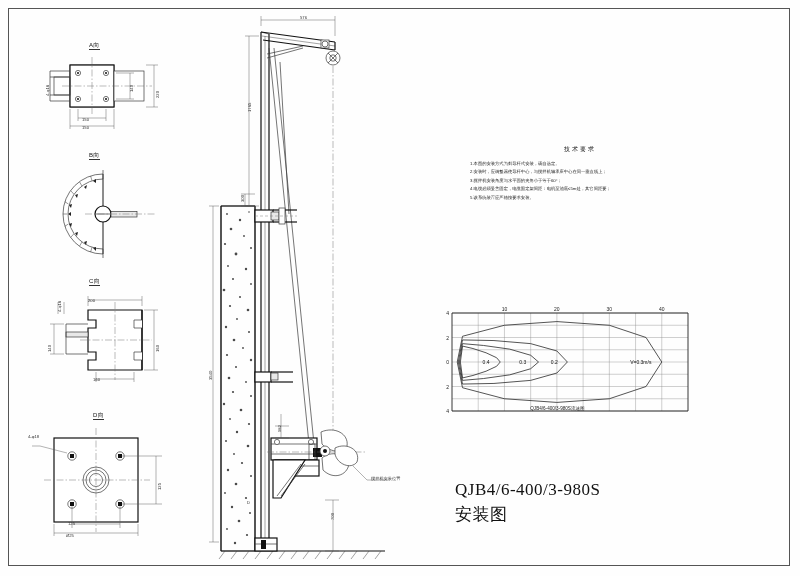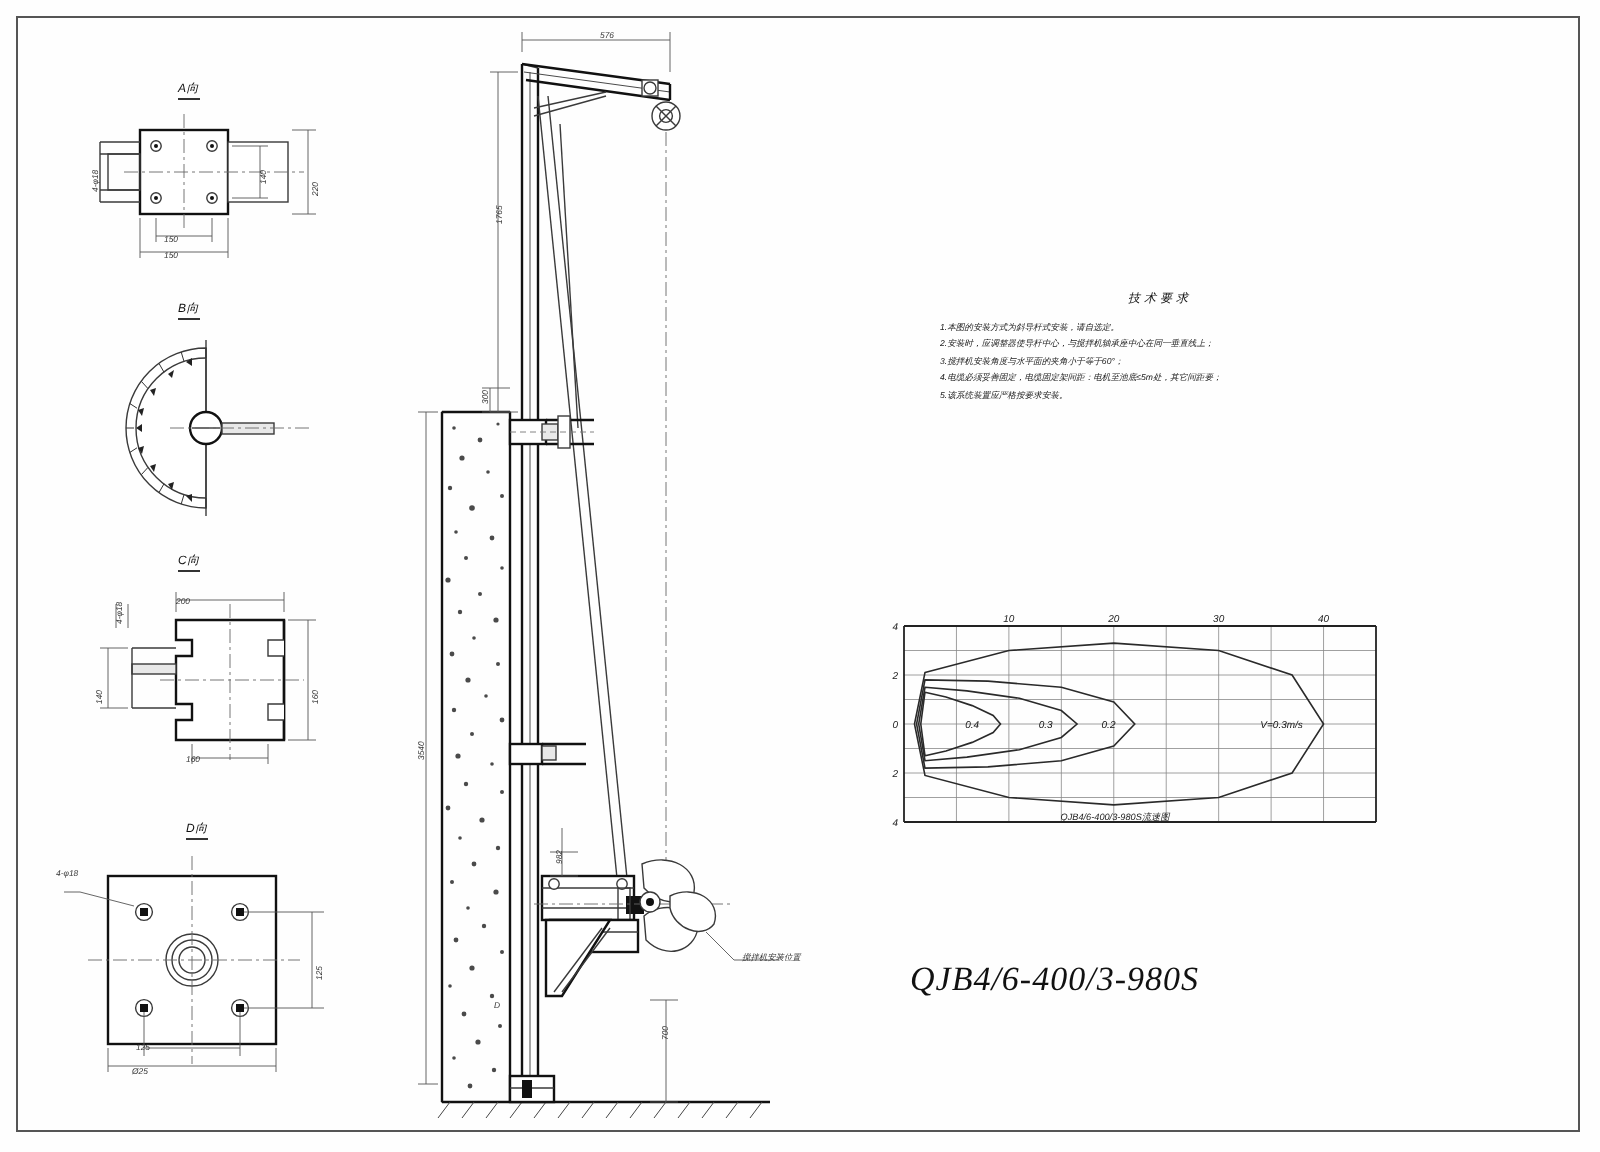--- a/index.html
+++ b/index.html
@@ -1,18 +1,18 @@
 <!DOCTYPE html>
 <html><head>
 <meta charset="utf-8">
 <style>
   html,body{margin:0;padding:0;background:#fff;}
   body{width:800px;height:576px;overflow:hidden;
        font-family:"Liberation Sans","DejaVu Sans",sans-serif;color:#1a1a1a;}
-  #sheet{position:relative;width:800px;height:576px;background:#fefefe;font-style:italic;}
+  #sheet{position:relative;width:800px;height:576px;background:#fefefe;}
   #frame{position:absolute;left:8px;top:8px;width:782px;height:558px;
          border:1.5px solid #555;box-sizing:border-box;}
   .lbl{position:absolute;white-space:nowrap;line-height:1;}
   .tiny{font-size:4.2px;color:#333;}
   .vw{font-size:6px;color:#111;letter-spacing:.3px;}
   .vwu{border-bottom:1px solid #333;padding-bottom:1px;}
   .rot90{transform:rotate(-90deg);transform-origin:left top;}
   svg{position:absolute;left:0;top:0;overflow:visible;}
   .ln{stroke:#3a3a3a;stroke-width:.7;fill:none;}
   .lnT{stroke:#4a4a4a;stroke-width:.5;fill:none;}
@@ -411,14 +411,15 @@
         <text x="48.08888888888889" y="59" font-size="5" text-anchor="middle" fill="#111">0.4</text>
         <text x="84.8" y="59" font-size="5" text-anchor="middle" fill="#111">0.3</text>
         <text x="116.26666666666667" y="59" font-size="5" text-anchor="middle" fill="#111">0.2</text>
         <text x="202.8" y="59" font-size="5" text-anchor="middle" fill="#111">V=0.3m/s</text>
       </g>
   </svg>
   <div id="chartcap">QJB4/6-400/3-980S流速图</div>
 
   <div id="title">
     <div>QJB4/6-400/3-980S</div>
+    <div>安装图</div>
   </div>
 </div>
 
 </body></html>

